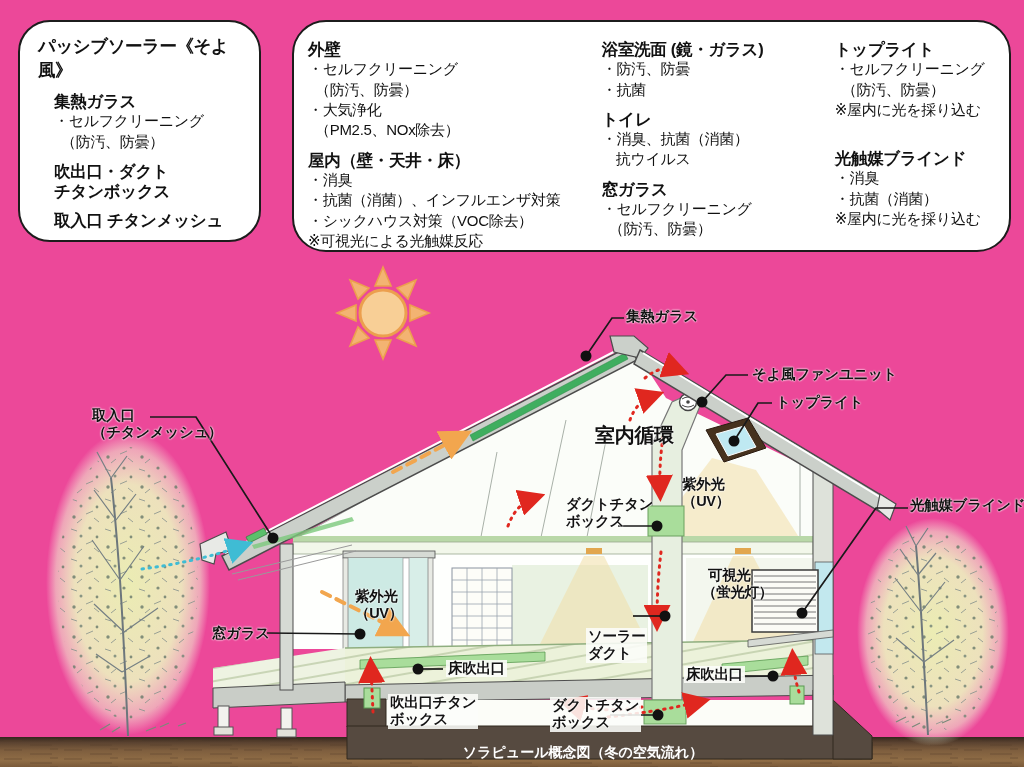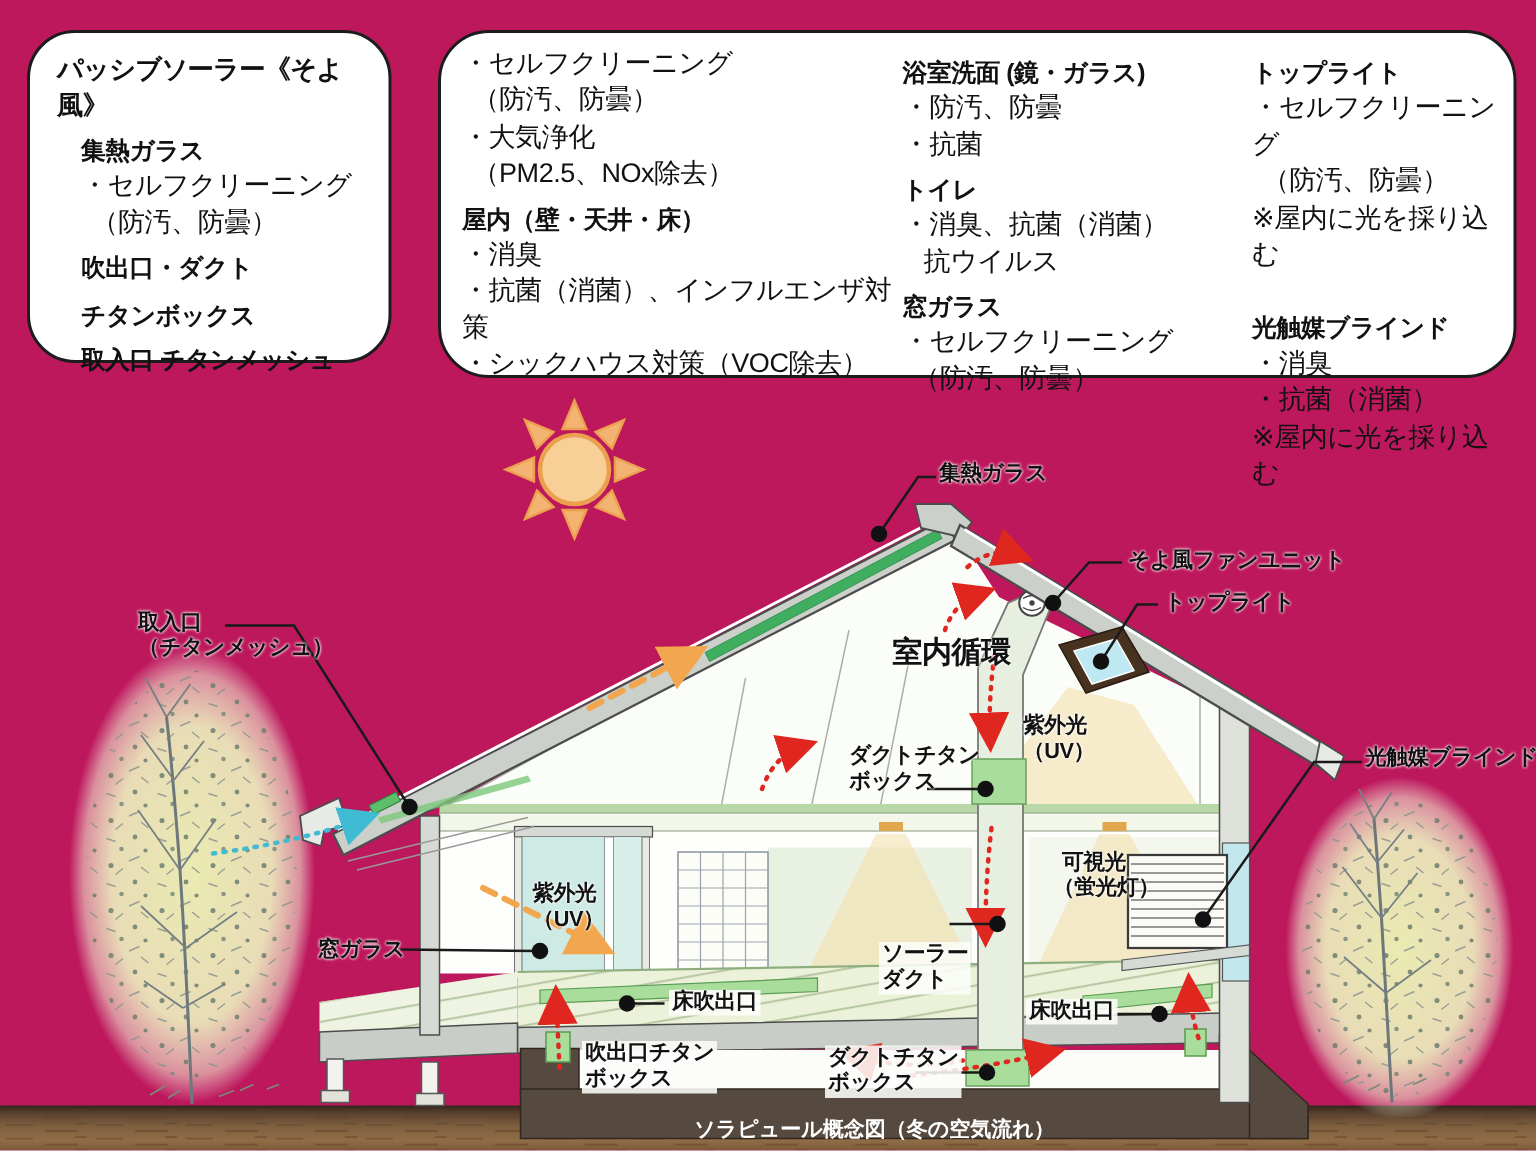--- a/index.html
+++ b/index.html
@@ -1,36 +1,36 @@
 <!DOCTYPE html>
 <html><head>
 <meta charset="utf-8">
 <style>
   html,body{margin:0;padding:0;background:#ffffff;}
   #stage{
-    position:relative;width:1024px;height:767px;overflow:hidden;background:#be185d;
+    position:relative;width:1024px;height:767px;overflow:hidden;background:#ec4899;
     font-family:"Liberation Sans","DejaVu Sans",sans-serif;color:#111;
   }
   #scene{position:absolute;left:0;top:0;}
   
   .legendbox{position:absolute;background:#fff;border:2.5px solid #1c1c1c;box-sizing:border-box;}
   #box1{left:18px;top:20px;width:243px;height:222px;border-radius:32px;padding:10px 16px 0 18px;}
   #box1 .bx-title{font-size:17.5px;font-weight:bold;letter-spacing:-0.5px;margin-top:2px;}
   #box1 .sec{margin-left:16px;}
   #box2{left:292px;top:20px;width:719px;height:232px;border-radius:34px;padding:8px 0 0 14px;display:flex;}
   .lg-h{font-size:16.5px;font-weight:bold;line-height:1.22;margin-top:9px;letter-spacing:-0.3px;}
-  .lg-l{font-size:18px;line-height:1.36;letter-spacing:-0.3px;}
+  .lg-l{font-size:15px;line-height:1.36;letter-spacing:-0.3px;}
   .lg-l.indent{padding-left:7px;}
   .lg-l.indent2{padding-left:14px;}
   .col{box-sizing:border-box;}
   #col-a{width:300px;}
   #col-b{width:238px;}
   #col-c{width:178px;}
   #box1 .lg-h{font-size:16.5px;}
-  #box1 .lg-h.tight{margin-top:12px;}
+  #box1 .lg-h.tight{margin-top:0;}
   
   .dlabel{position:absolute;font-size:14.5px;font-weight:600;line-height:1.2;letter-spacing:-0.3px;
           white-space:nowrap;color:#121212;text-shadow:0 0 2px #fff,0 0 2px #fff;}
   .dlabel span{display:block;}
   .dlabel.bg{background:rgba(252,253,249,0.88);padding:0 2px;}
   #lbl-junkan{font-size:20px;}
   #caption{position:absolute;left:433px;top:744px;width:300px;text-align:center;color:#fff;
            font-size:14px;font-weight:bold;letter-spacing:0px;text-shadow:none;}
 </style>
 </head>
@@ -294,28 +294,30 @@
     <div class="lg-l">・セルフクリーニング</div>
     <div class="lg-l indent">（防汚、防曇）</div>
     <div class="lg-h">吹出口・ダクト</div>
     <div class="lg-h tight">チタンボックス</div>
     <div class="lg-h">取入口 チタンメッシュ</div>
   </div>
 </div>
 
 <div id="box2" class="legendbox">
   <div id="col-a" class="col">
+    <div class="lg-h tight">外壁</div>
     <div class="lg-l">・セルフクリーニング</div>
     <div class="lg-l indent">（防汚、防曇）</div>
     <div class="lg-l">・大気浄化</div>
     <div class="lg-l indent">（PM2.5、NOx除去）</div>
     <div class="lg-h">屋内（壁・天井・床）</div>
     <div class="lg-l">・消臭</div>
     <div class="lg-l">・抗菌（消菌）、インフルエンザ対策</div>
     <div class="lg-l">・シックハウス対策（VOC除去）</div>
+    <div class="lg-l">※可視光による光触媒反応</div>
   </div>
   <div id="col-b" class="col">
     <div class="lg-h tight">浴室洗面 (鏡・ガラス)</div>
     <div class="lg-l">・防汚、防曇</div>
     <div class="lg-l">・抗菌</div>
     <div class="lg-h">トイレ</div>
     <div class="lg-l">・消臭、抗菌（消菌）</div>
     <div class="lg-l indent2">抗ウイルス</div>
     <div class="lg-h">窓ガラス</div>
     <div class="lg-l">・セルフクリーニング</div>

